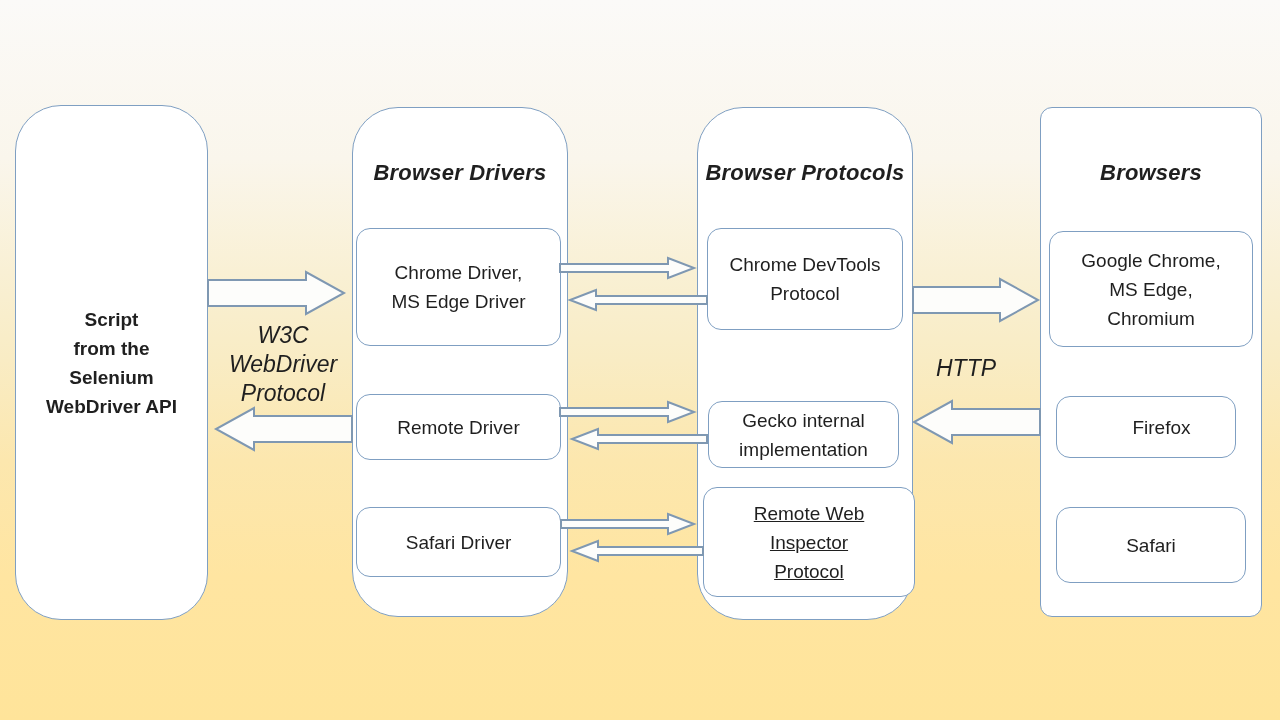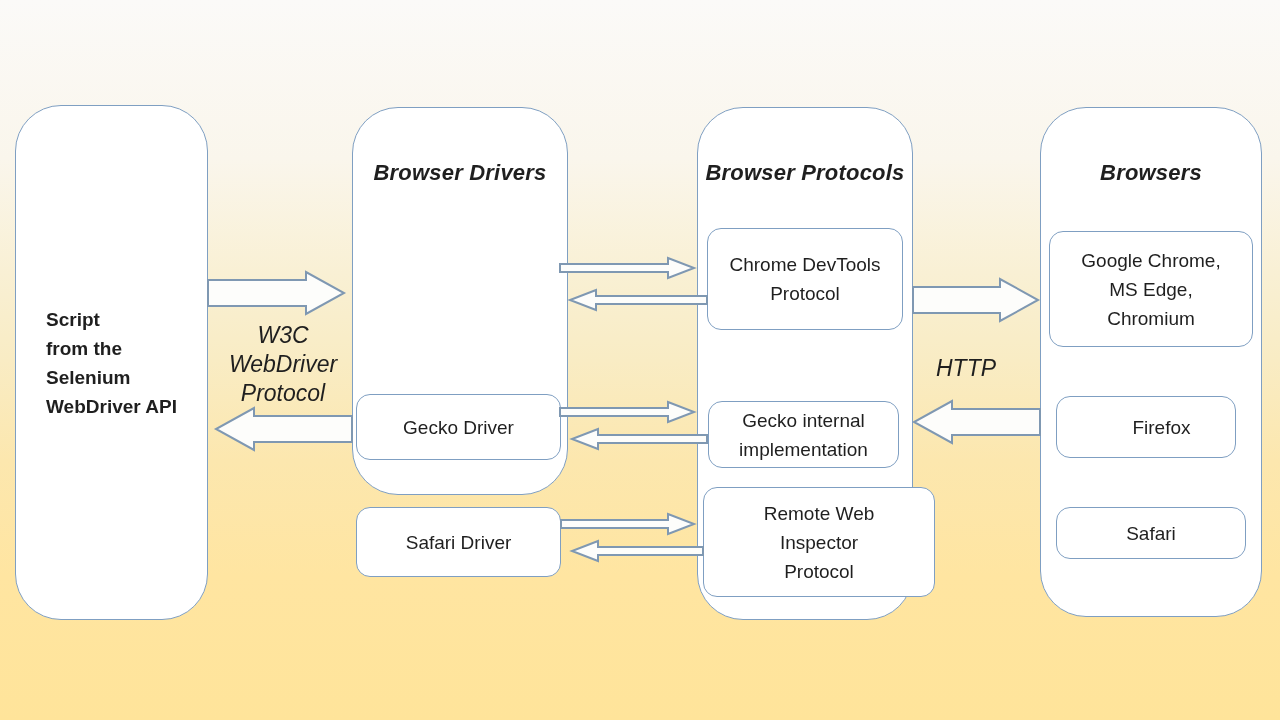--- a/index.html
+++ b/index.html
@@ -41,21 +41,21 @@
     font-style: italic;
     color: #1f1f1f;
     letter-spacing: 0.2px;
   }
   .script-text {
     position: absolute;
     inset: 0;
     display: flex;
     align-items: center;
     justify-content: center;
-    text-align: left;
+    text-align: center;
     font-size: 19px;
     font-weight: bold;
     line-height: 29px;
     white-space: pre-line;
     color: #1f1f1f;
   }
   .inner-box {
     position: absolute;
     background: #ffffff;
     border: 1.5px solid #7f9fc2;
@@ -66,34 +66,34 @@
     justify-content: center;
     text-align: center;
     font-size: 19px;
     line-height: 29px;
     color: #1f1f1f;
   }
   .inner-box span { white-space: pre-line; }
 
   
   .b-script   { left: 15px;   top: 105px; width: 193px; height: 515px; }
-  .b-drivers  { left: 352px;  top: 107px; width: 216px; height: 388px; }
+  .b-drivers  { left: 352px;  top: 107px; width: 216px; height: 510px; }
   .b-protocols{ left: 697px;  top: 107px; width: 216px; height: 513px; }
-  .b-browsers { left: 1040px; top: 107px; width: 222px; height: 510px; }
+  .b-browsers { left: 1040px; top: 107px; width: 222px; height: 510px; border-radius: 12px; }
 
   
   .n-chromedriver { left: 356px;  top: 228px; width: 205px; height: 118px; }
   .n-geckodriver  { left: 356px;  top: 394px; width: 205px; height: 66px; }
   .n-safaridriver { left: 356px;  top: 507px; width: 205px; height: 70px; }
   .n-cdp          { left: 707px;  top: 228px; width: 196px; height: 102px; }
   .n-geckoint     { left: 708px;  top: 393px; width: 191px; height: 67px; margin-top: 8px; }
-  .n-rwi          { left: 703px;  top: 487px; width: 232px; height: 110px; }
+  .n-rwi          { left: 703px;  top: 487px; width: 212px; height: 110px; text-decoration: underline; }
   .n-chrome       { left: 1049px; top: 231px; width: 204px; height: 116px; }
   .n-firefox      { left: 1056px; top: 396px; width: 180px; height: 62px; padding-left: 31px; }
-  .n-safari       { left: 1056px; top: 507px; width: 190px; height: 52px; }
+  .n-safari       { left: 1056px; top: 507px; width: 190px; height: 76px; }
 
   .arrow-layer {
     position: absolute;
     left: 0; top: 0;
     width: 1280px;
     height: 720px;
     pointer-events: none;
   }
   .arrow {
     fill: #fdfdfb;
@@ -130,22 +130,26 @@
   </div>
 
   <div class="outer-box b-protocols">
     <div class="col-title">Browser Protocols</div>
   </div>
 
   <div class="outer-box b-browsers">
     <div class="col-title">Browsers</div>
   </div>
 
+  <div class="inner-box n-chromedriver">
+    <span>Chrome Driver,
+MS Edge Driver</span>
+  </div>
   <div class="inner-box n-geckodriver">
-    <span>Gecko Driver</span>
+    <span>Remote Driver</span>
   </div>
   <div class="inner-box n-safaridriver">
     <span>Safari Driver</span>
   </div>
 
   <div class="inner-box n-cdp">
     <span>Chrome DevTools
 Protocol</span>
   </div>
   <div class="inner-box n-geckoint">

